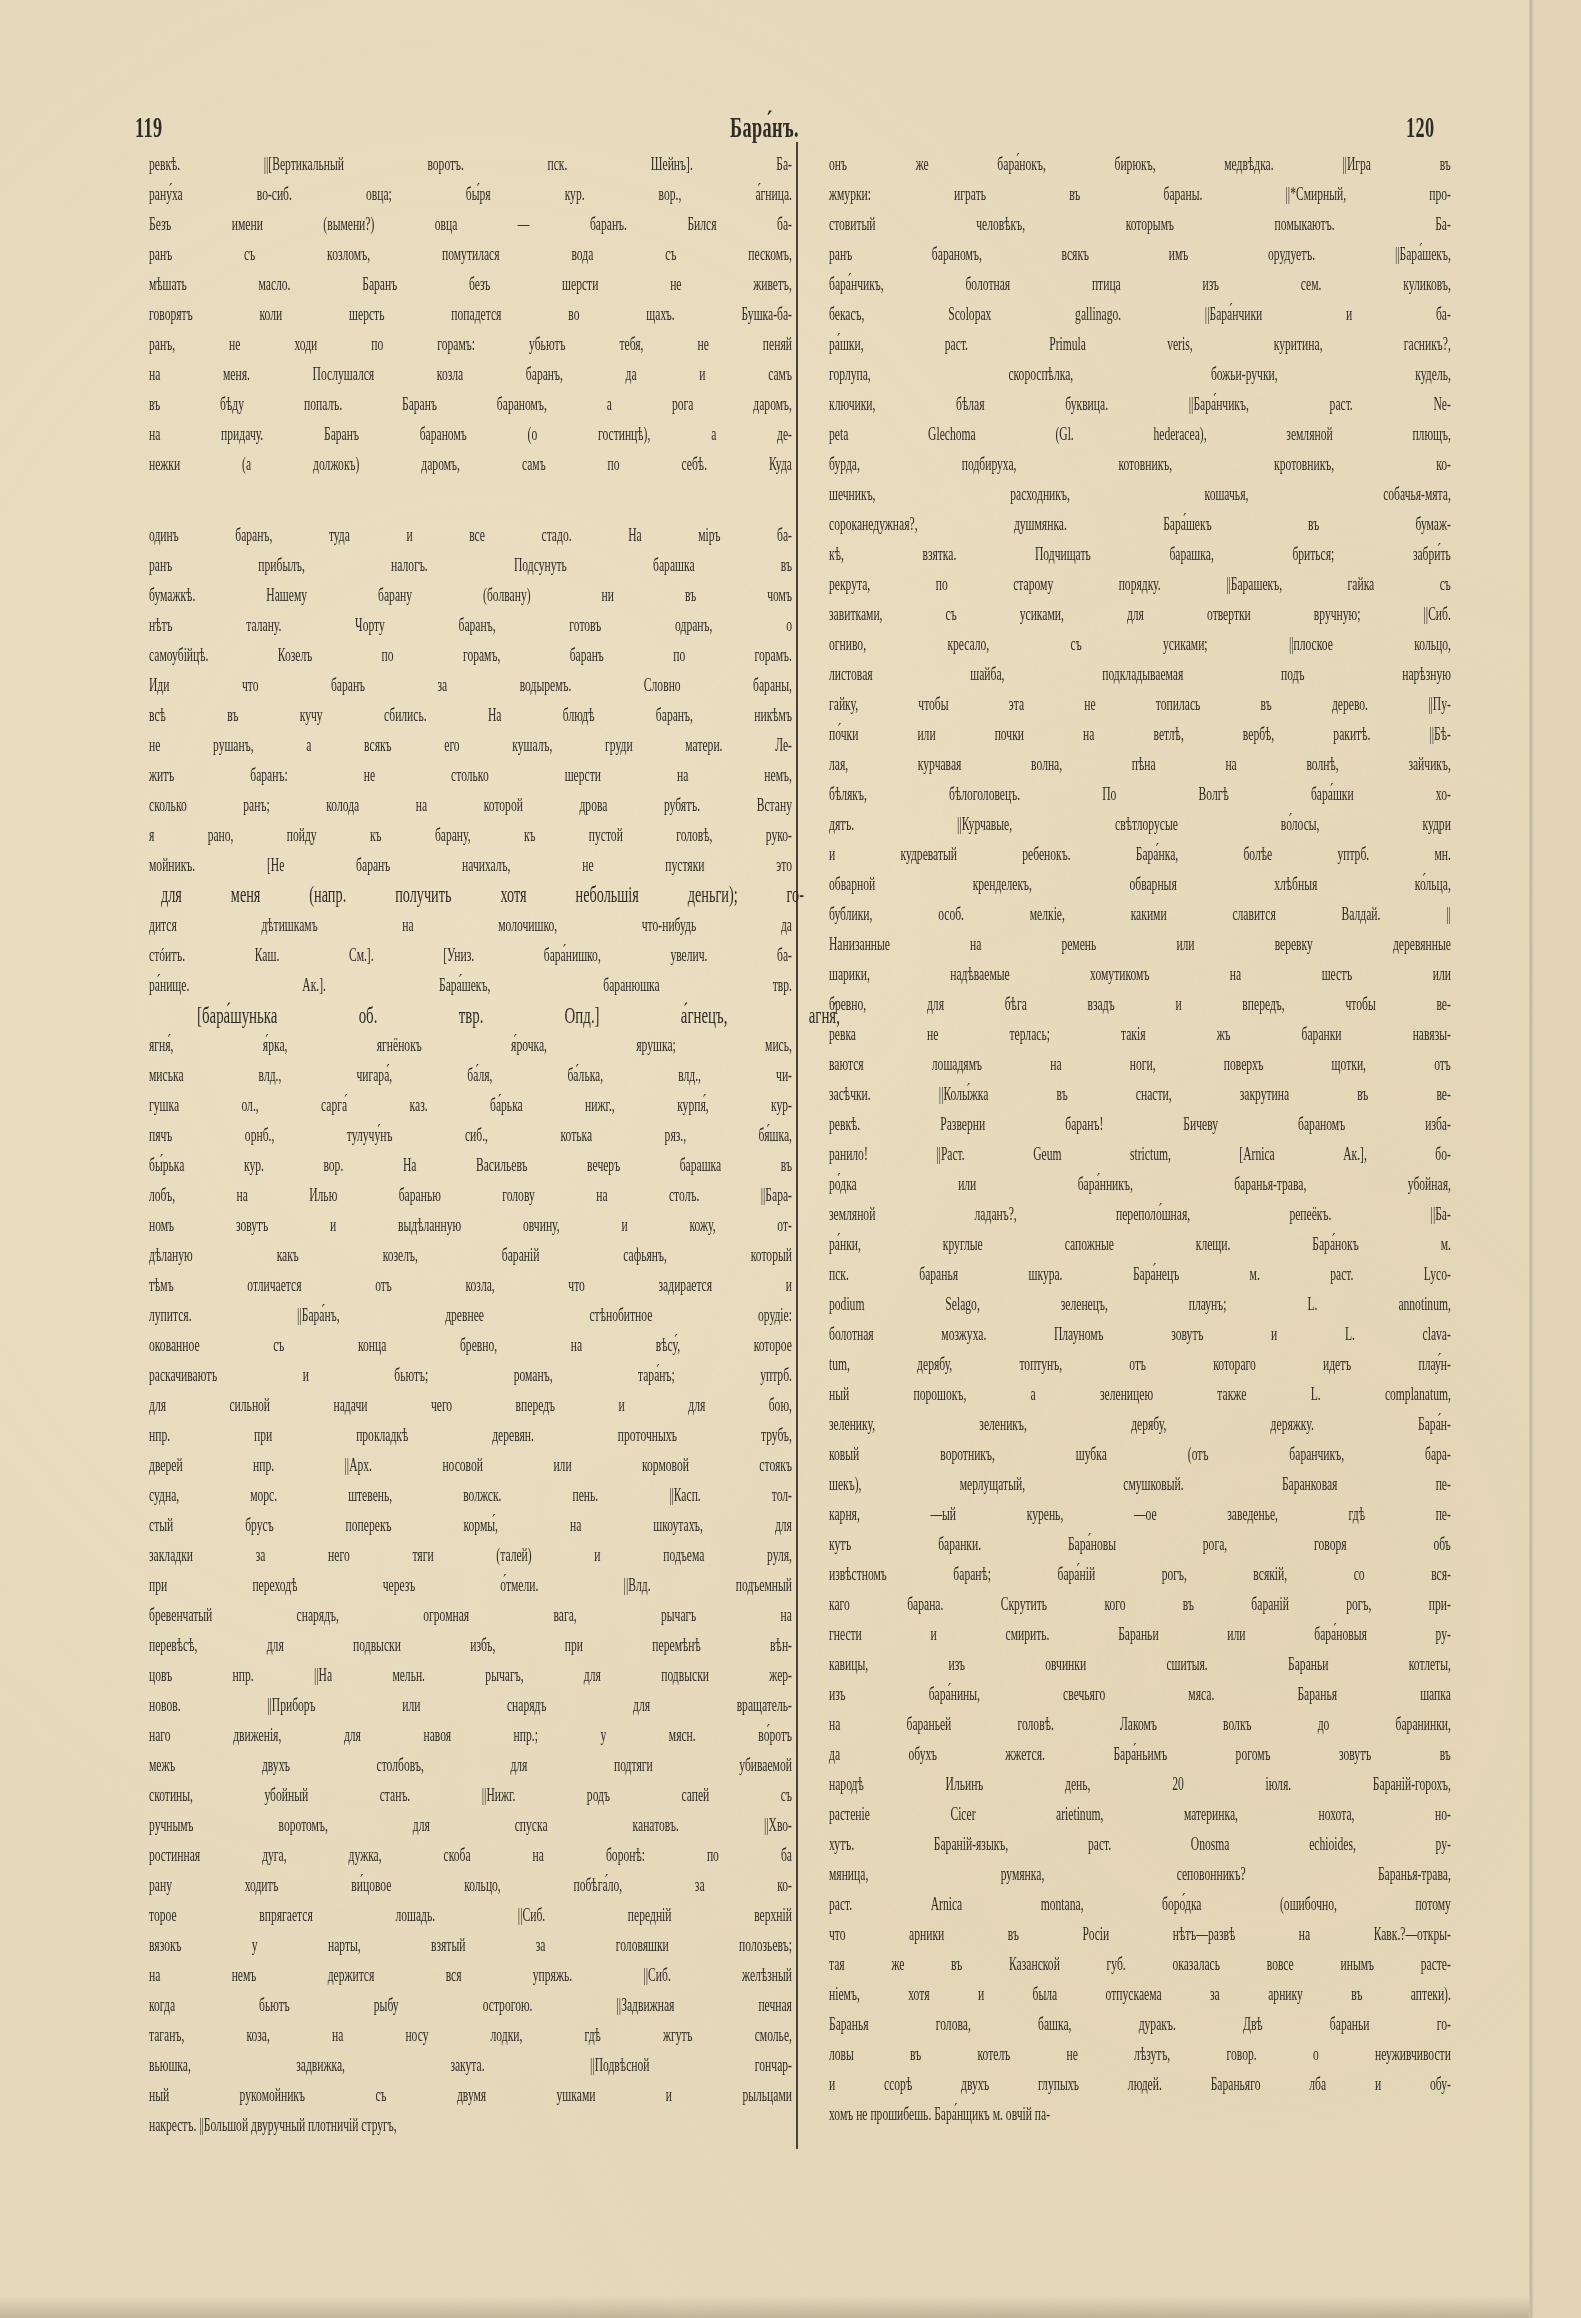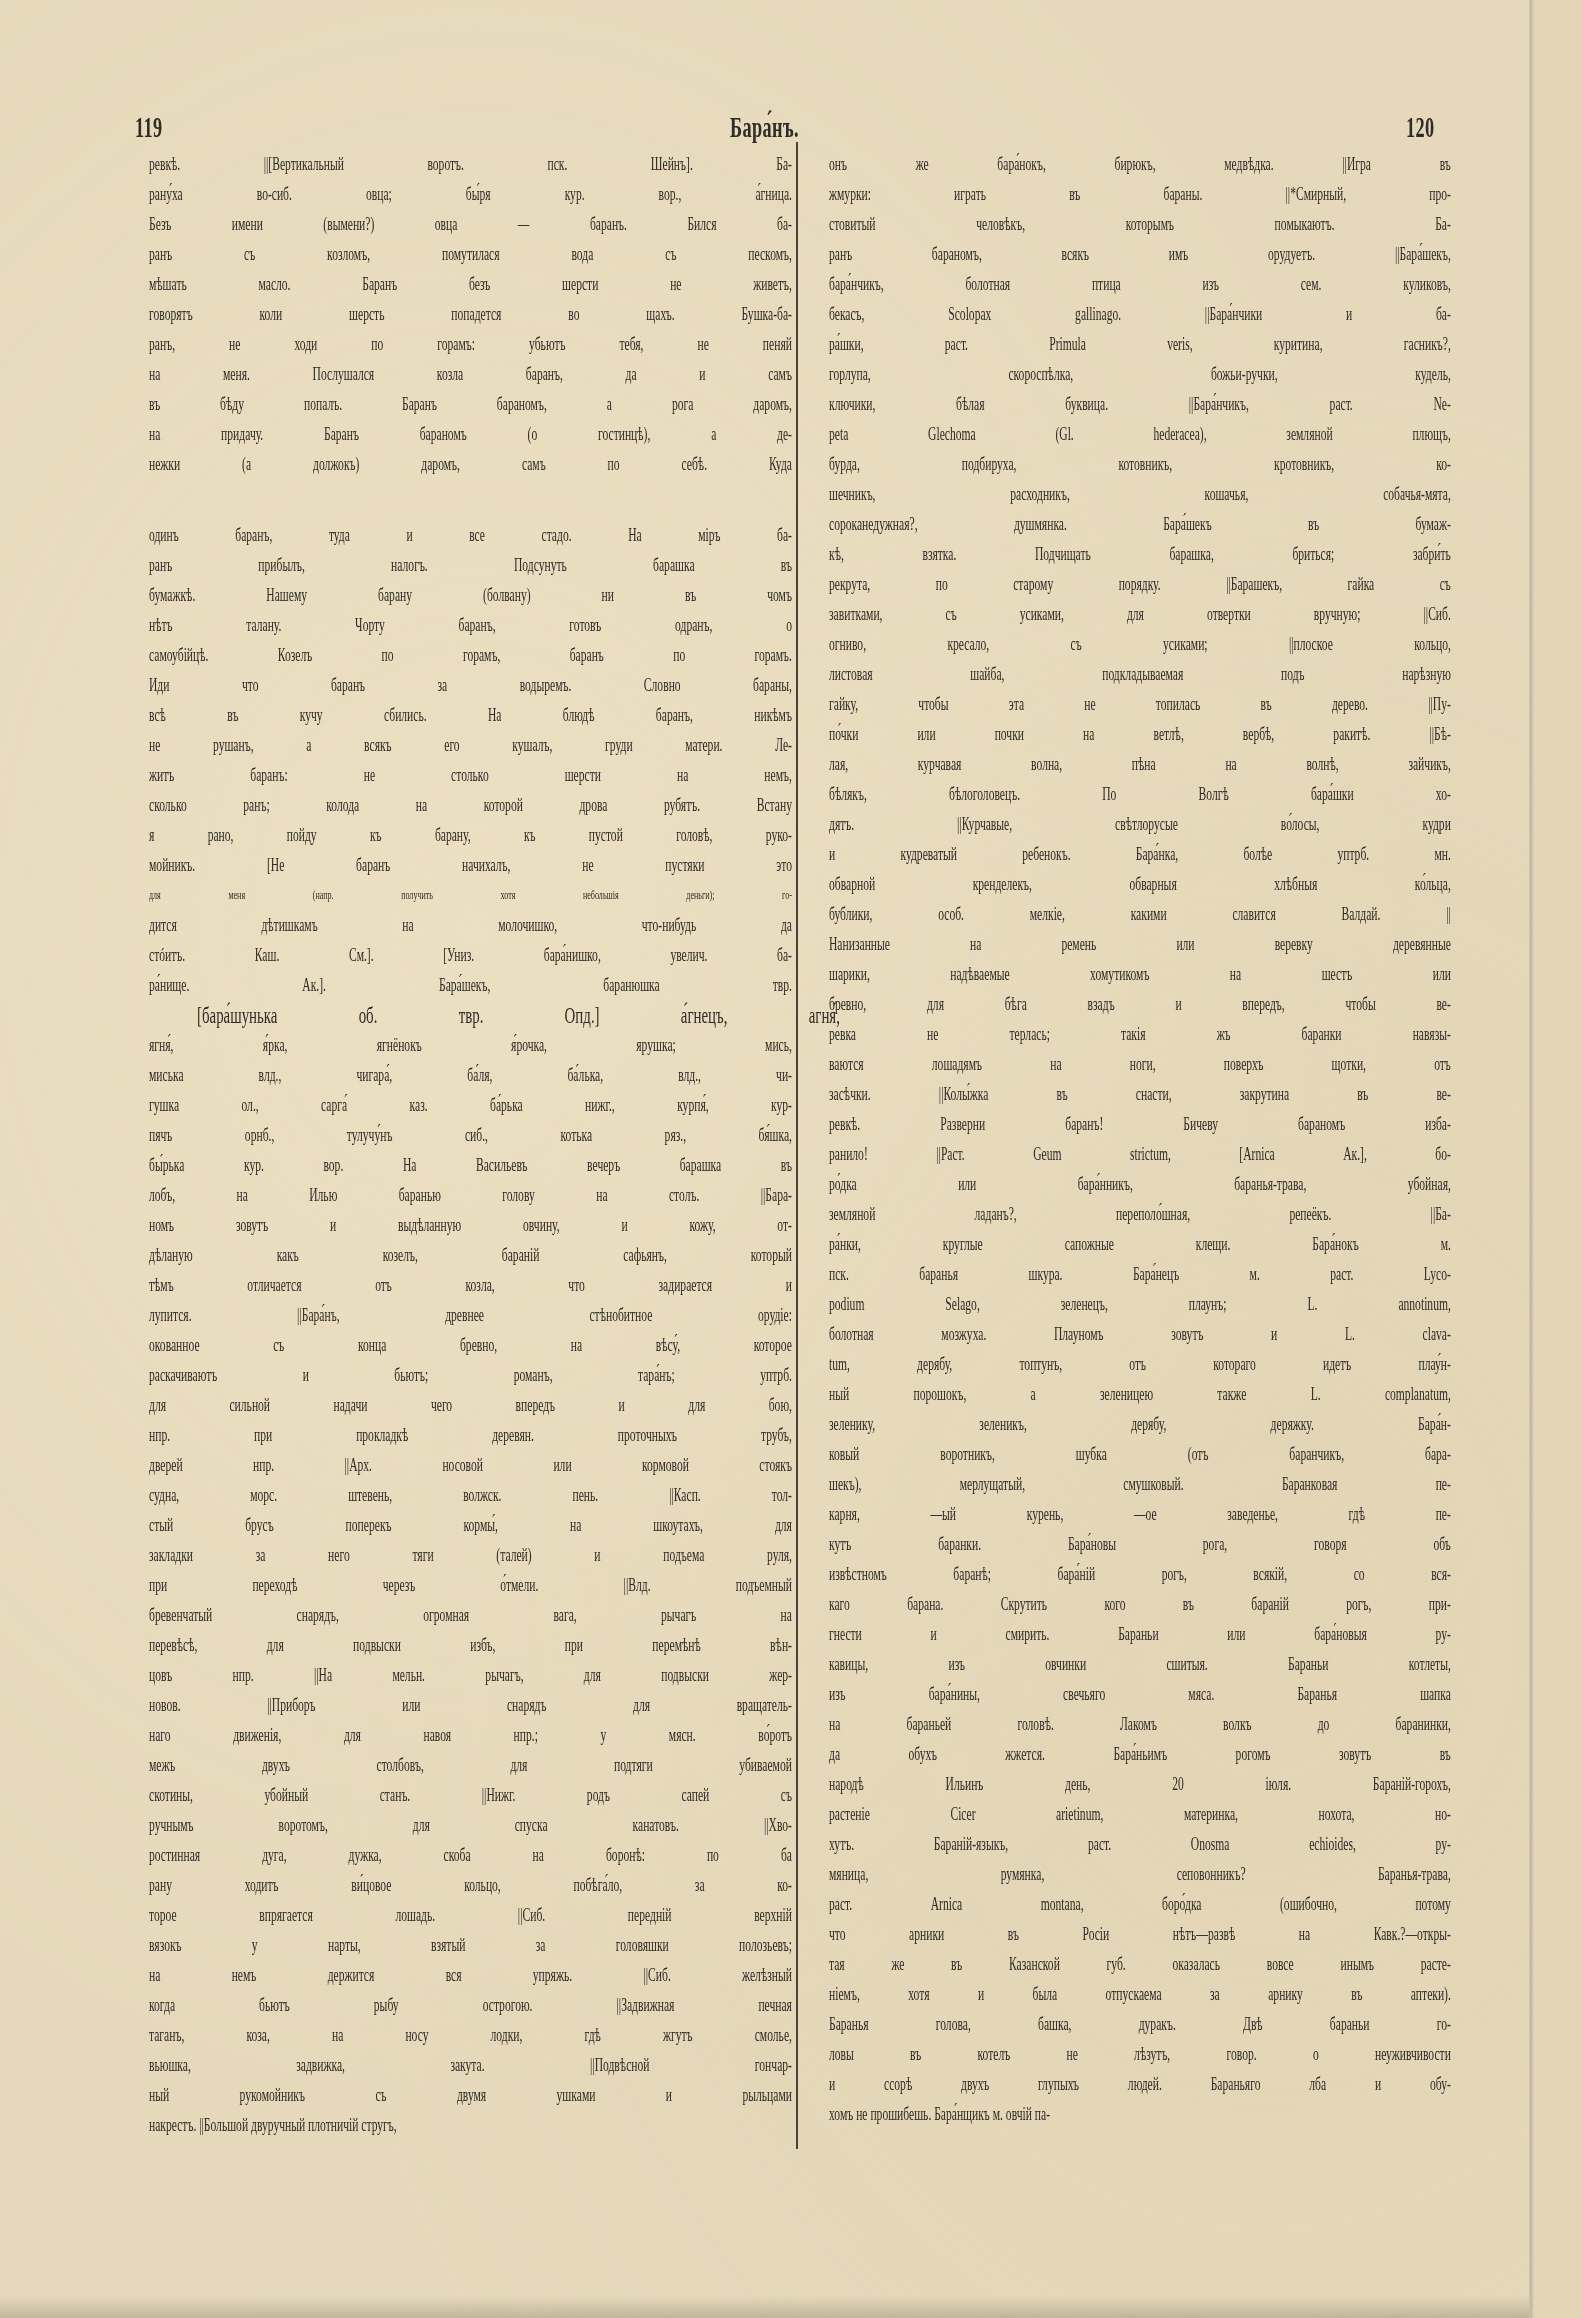--- a/index.html
+++ b/index.html
@@ -83,21 +83,21 @@
     <div class="line" style="height: 30px; line-height: 30px; font-size: 18.7px;"><span class="line-inner">бумажкѣ. Нашему барану (болвану) ни въ чомъ</span></div>
     <div class="line" style="height: 30px; line-height: 30px; font-size: 18.7px;"><span class="line-inner">нѣтъ талану. Чорту баранъ, готовъ одранъ, о</span></div>
     <div class="line" style="height: 30px; line-height: 30px; font-size: 18.7px;"><span class="line-inner">самоубійцѣ. Козелъ по горамъ, баранъ по горамъ.</span></div>
     <div class="line" style="height: 30px; line-height: 30px; font-size: 18.7px;"><span class="line-inner">Иди что баранъ за водыремъ. Словно бараны,</span></div>
     <div class="line" style="height: 30px; line-height: 30px; font-size: 18.7px;"><span class="line-inner">всѣ въ кучу сбились. На блюдѣ баранъ, никѣмъ</span></div>
     <div class="line" style="height: 30px; line-height: 30px; font-size: 18.7px;"><span class="line-inner">не рушанъ, а всякъ его кушалъ, груди матери. Ле-</span></div>
     <div class="line" style="height: 30px; line-height: 30px; font-size: 18.7px;"><span class="line-inner">житъ баранъ: не столько шерсти на немъ,</span></div>
     <div class="line" style="height: 30px; line-height: 30px; font-size: 18.7px;"><span class="line-inner">сколько ранъ; колода на которой дрова рубятъ. Встану</span></div>
     <div class="line" style="height: 30px; line-height: 30px; font-size: 18.7px;"><span class="line-inner">я рано, пойду къ барану, къ пустой головѣ, руко-</span></div>
     <div class="line" style="height: 30px; line-height: 30px; font-size: 18.7px;"><span class="line-inner">мойникъ. [Не баранъ начихалъ, не пустяки это</span></div>
-    <div class="line" style="height: 30px; line-height: 30px; font-size: 13px;"><span class="line-inner">для меня (напр. получить хотя небольшія деньги); го-</span></div>
+    <div class="line" style="height: 30px; line-height: 30px; font-size: 23px; margin-left: 12px;"><span class="line-inner">для меня (напр. получить хотя небольшія деньги); го-</span></div>
     <div class="line" style="height: 30px; line-height: 30px; font-size: 18.7px;"><span class="line-inner">дится дѣтишкамъ на молочишко, что-нибудь да</span></div>
     <div class="line" style="height: 30px; line-height: 30px; font-size: 18.7px;"><span class="line-inner">стóитъ. Каш. См.]. [Униз. бара́нишко, увелич. ба-</span></div>
     <div class="line" style="height: 30px; line-height: 30px; font-size: 18.7px;"><span class="line-inner">ра́нище. Ак.]. Бара́шекъ, баранюшка твр.</span></div>
     <div class="line" style="height: 30px; line-height: 30px; font-size: 24px; margin-left: 48px;"><span class="line-inner">[бара́шунька об. твр. Опд.] а́гнецъ, агня́,</span></div>
     <div class="line" style="height: 30px; line-height: 30px; font-size: 18.7px;"><span class="line-inner">ягня́, я́рка, ягнёнокъ я́рочка, ярушка; мись,</span></div>
     <div class="line" style="height: 30px; line-height: 30px; font-size: 18.7px;"><span class="line-inner">миська влд., чигара́, ба́ля, ба́лька, влд., чи-</span></div>
     <div class="line" style="height: 30px; line-height: 30px; font-size: 18.7px;"><span class="line-inner">гушка ол., сарга́ каз. ба́рька нижг., курпя́, кур-</span></div>
     <div class="line" style="height: 30px; line-height: 30px; font-size: 18.7px;"><span class="line-inner">пячъ орнб., тулучу́нъ сиб., котька ряз., бя́шка,</span></div>
     <div class="line" style="height: 30px; line-height: 30px; font-size: 18.7px;"><span class="line-inner">бы́рька кур. вор. На Васильевъ вечеръ барашка въ</span></div>
     <div class="line" style="height: 30px; line-height: 30px; font-size: 18.7px;"><span class="line-inner">лобъ, на Илью баранью голову на столъ. ||Бара-</span></div>

